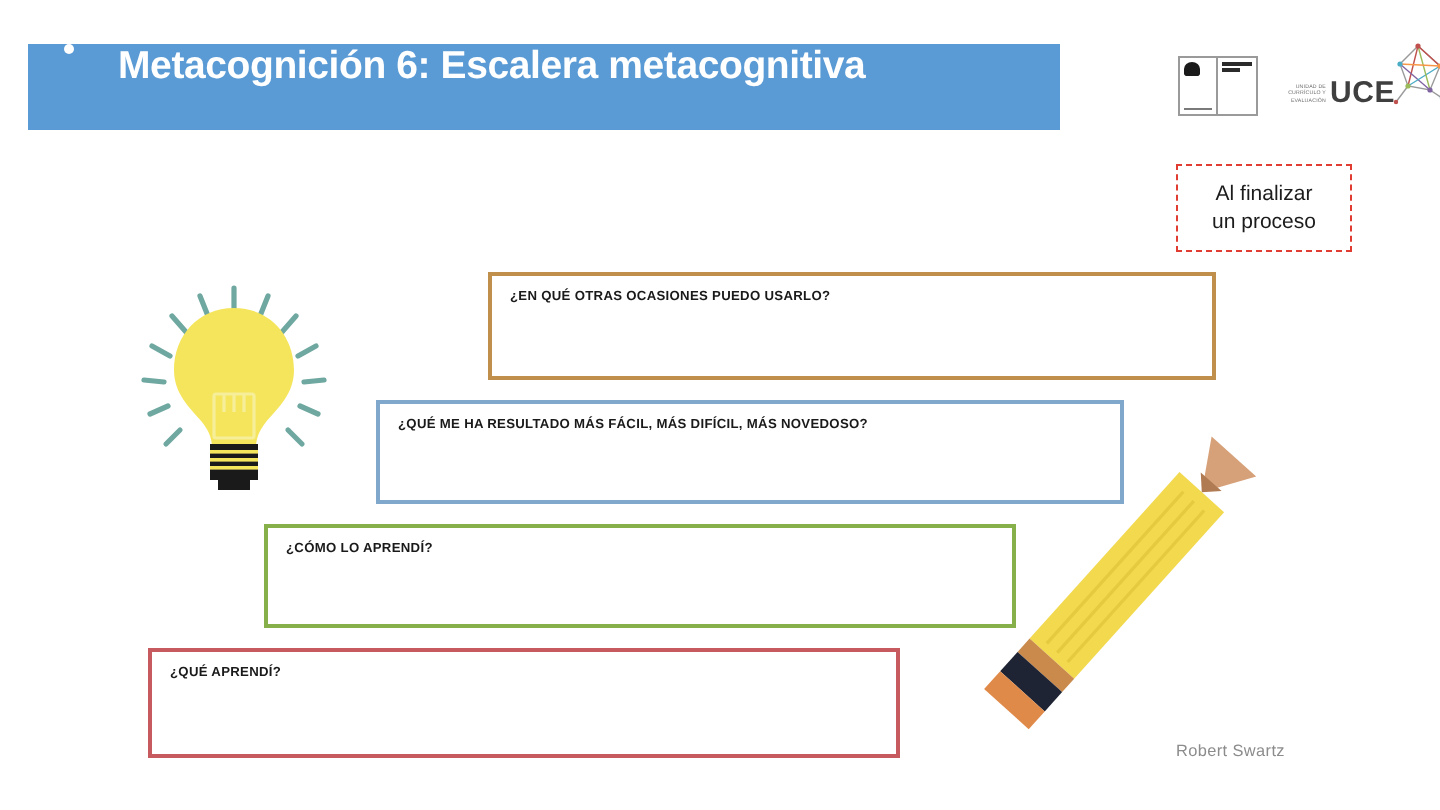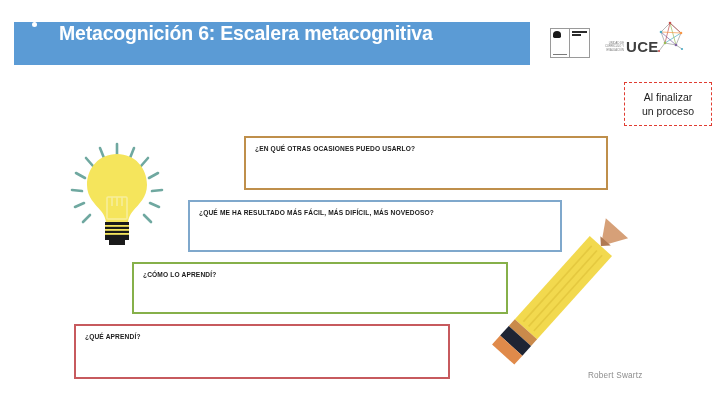--- a/index.html
+++ b/index.html
@@ -44,21 +44,21 @@
     color: #ffffff;
     font-size: 19.5px;
     font-weight: bold;
     letter-spacing: -0.2px;
     white-space: nowrap;
   }
 
   
   #logo-strip {
     position: absolute;
-    left: 550px;
+    left: 589px;
     top: 20px;
     width: 132px;
     height: 46px;
   }
   #logo-ministry {
     position: absolute;
     left: 0px;
     top: 8px;
     width: 40px;
     height: 30px;
@@ -131,21 +131,20 @@
     top: 82px;
     width: 88px;
     height: 44px;
     border: 1.4px dashed #E03C31;
     box-sizing: border-box;
     display: flex;
     flex-direction: column;
     align-items: center;
     justify-content: center;
     background: #ffffff;
-    margin-left: 36px;
   }
   #note-box .note-line {
     font-size: 10.5px;
     color: #1c1c1c;
     line-height: 14px;
     white-space: nowrap;
   }
 
   
   .step-box {

